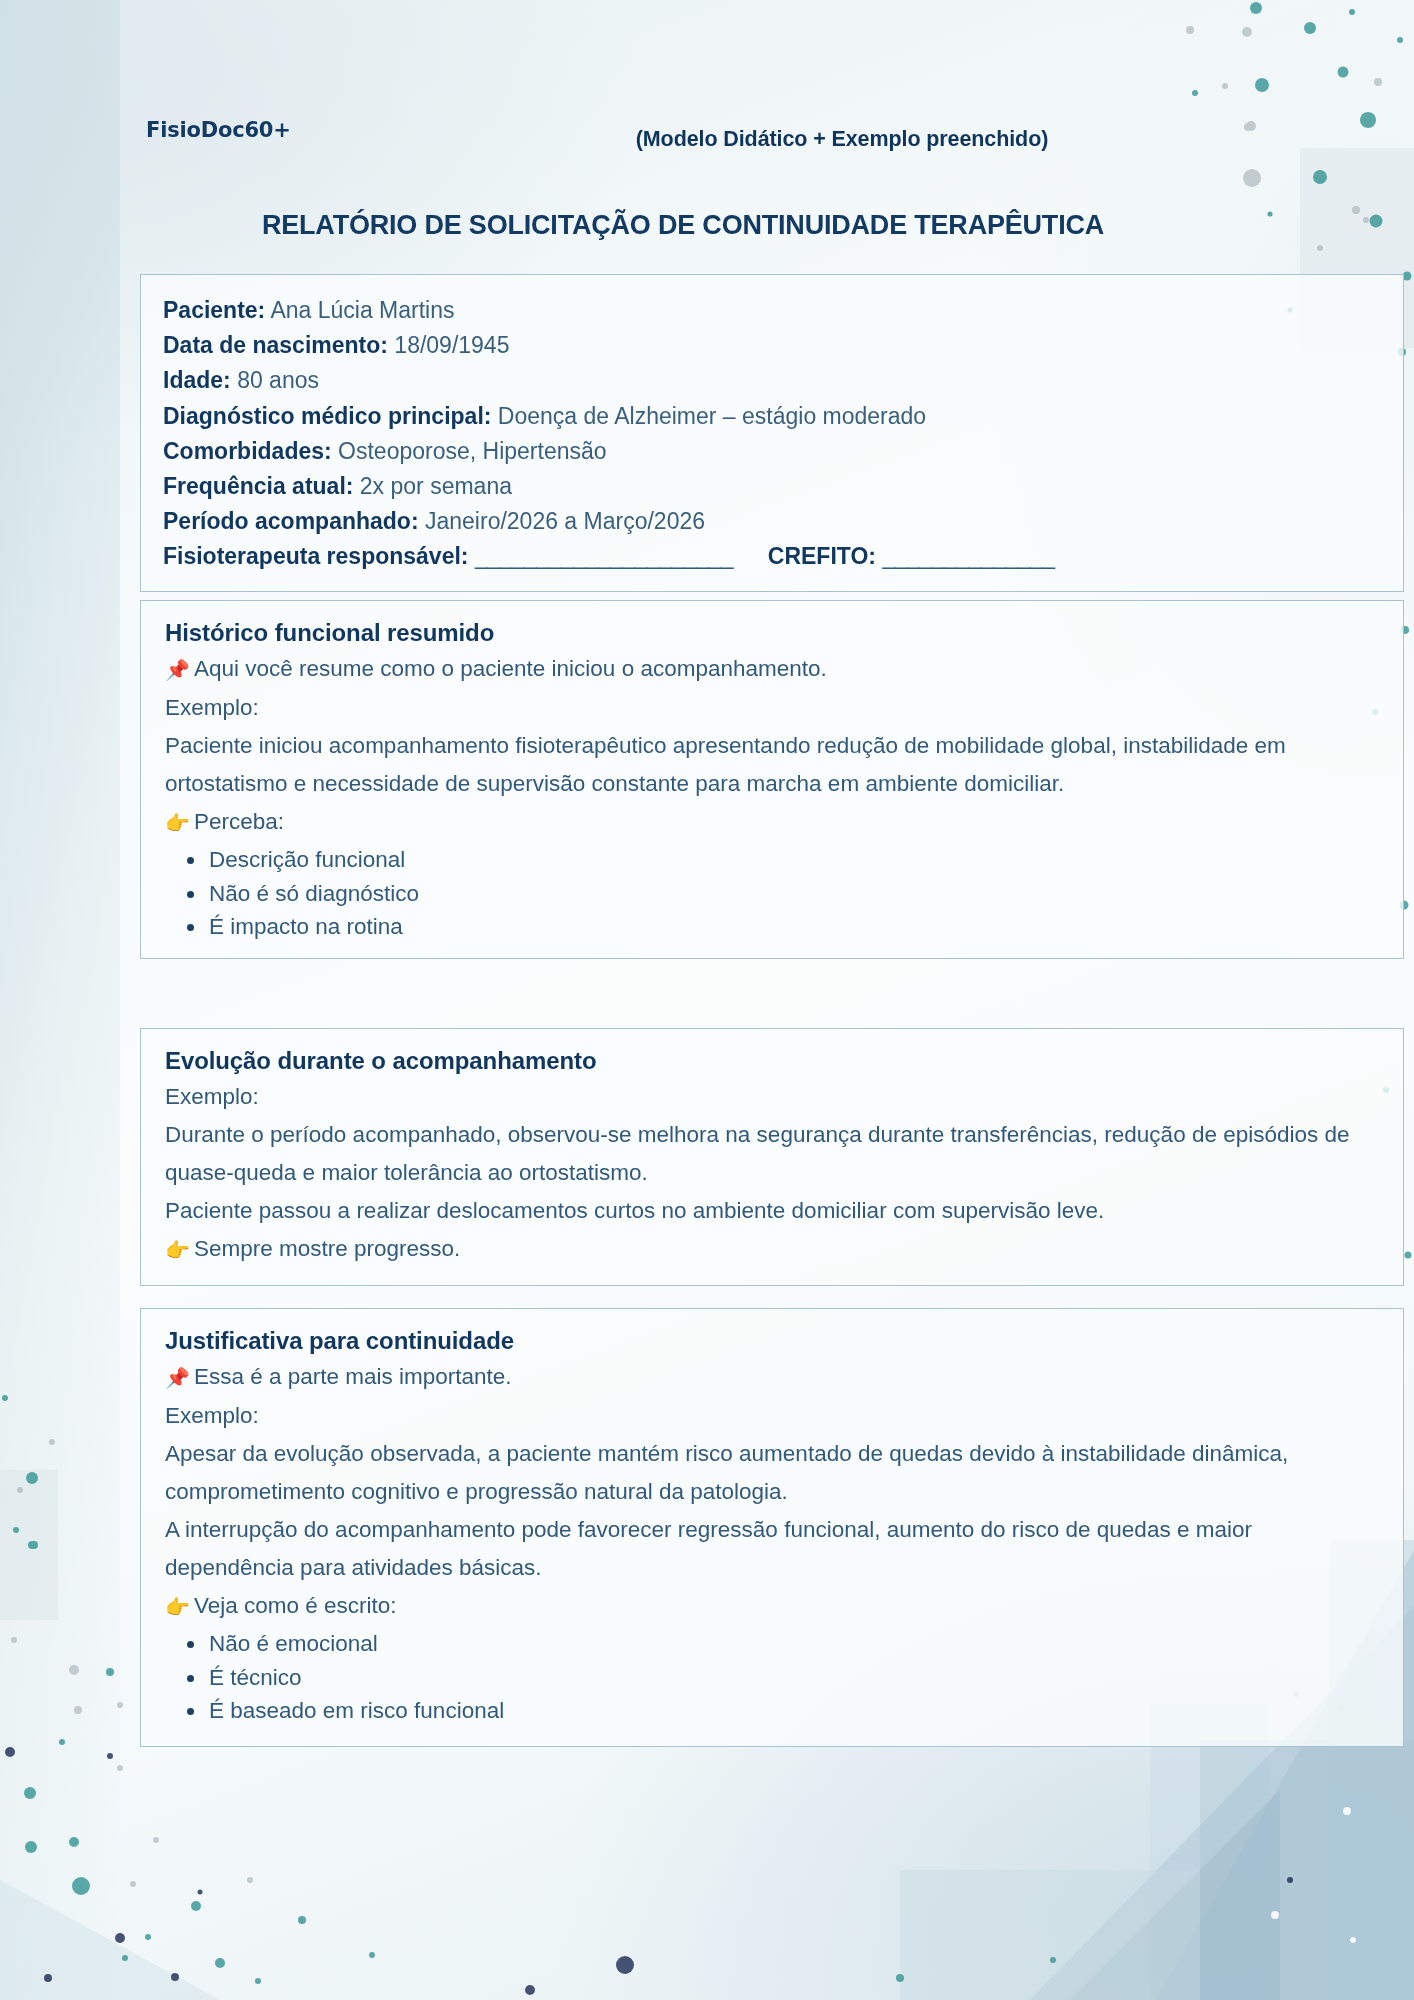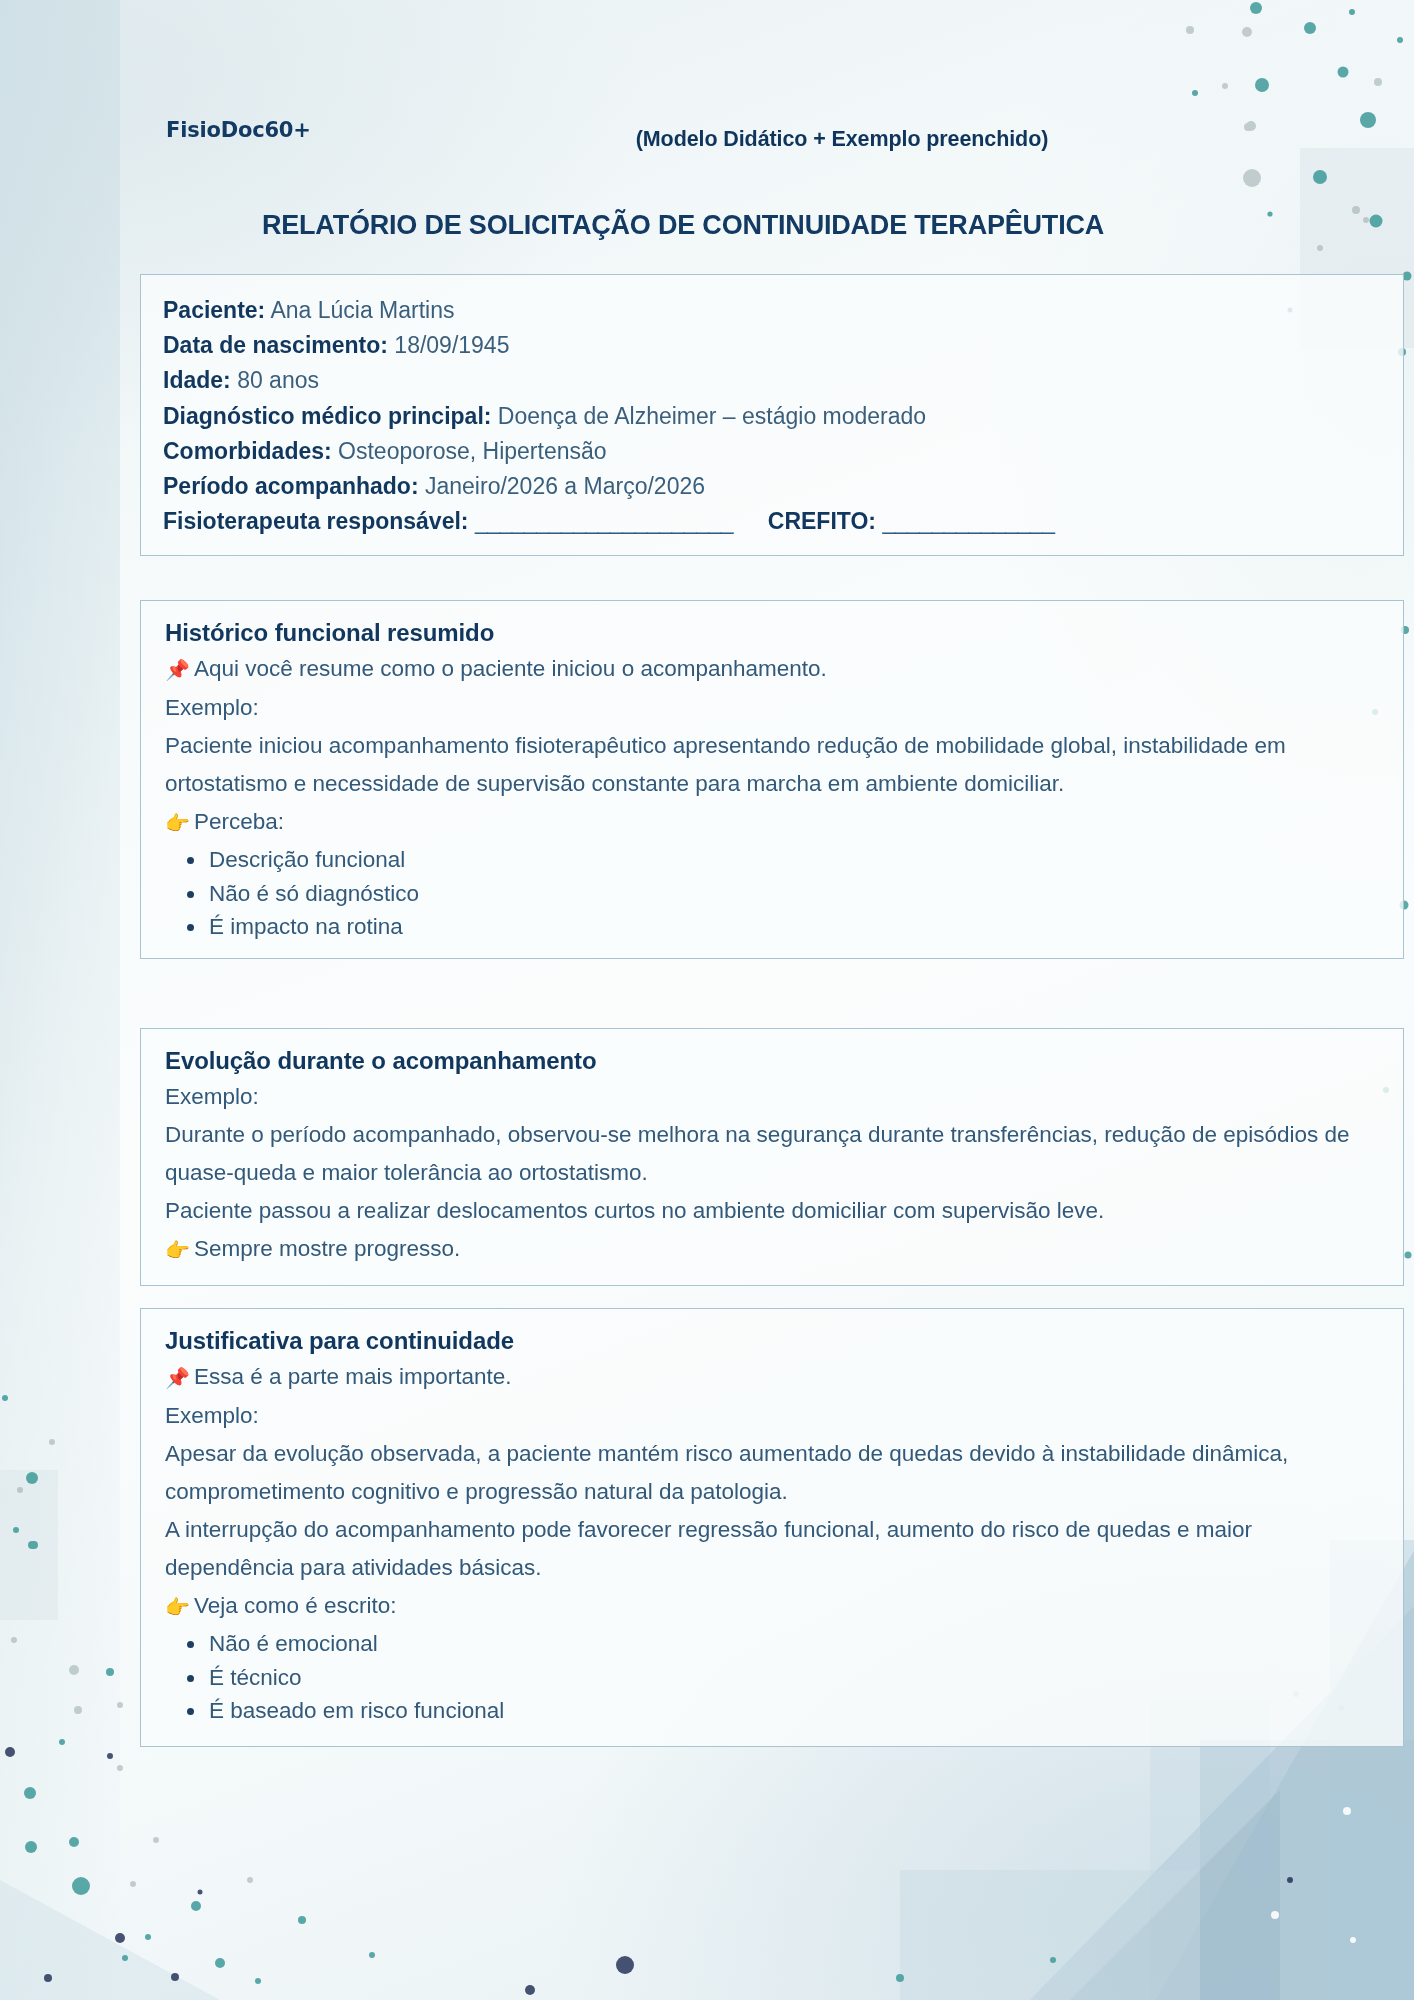--- a/index.html
+++ b/index.html
@@ -69,21 +69,20 @@
 
   .brand {
     position: absolute;
     left: 146px;
     top: 0;
     font-family: "DejaVu Sans", sans-serif;
     font-size: 21px;
     font-weight: bold;
     color: #123a63;
     letter-spacing: -0.2px;
-    margin-left: 20px;
   }
 
   .header-subtitle {
     position: absolute;
     left: 0;
     top: 9px;
     width: 100%;
     text-align: center;
     padding-left: 190px;
     font-size: 21.5px;
@@ -320,20 +319,24 @@
     </div>
     <div class="field-line">
       <span class="field-label">Diagnóstico médico principal:</span>
       <span class="field-value">Doença de Alzheimer – estágio moderado</span>
     </div>
     <div class="field-line">
       <span class="field-label">Comorbidades:</span>
       <span class="field-value">Osteoporose, Hipertensão</span>
     </div>
     <div class="field-line">
+      <span class="field-label">Frequência atual:</span>
+      <span class="field-value">2x por semana</span>
+    </div>
+    <div class="field-line">
       <span class="field-label">Período acompanhado:</span>
       <span class="field-value">Janeiro/2026 a Março/2026</span>
     </div>
     <div class="field-line">
       <span class="field-label">Fisioterapeuta responsável:</span>
       <span class="blank-line">_____________________</span>
       <span class="gap-small"></span>
       <span class="field-label">CREFITO:</span>
       <span class="blank-line">______________</span>
     </div>

